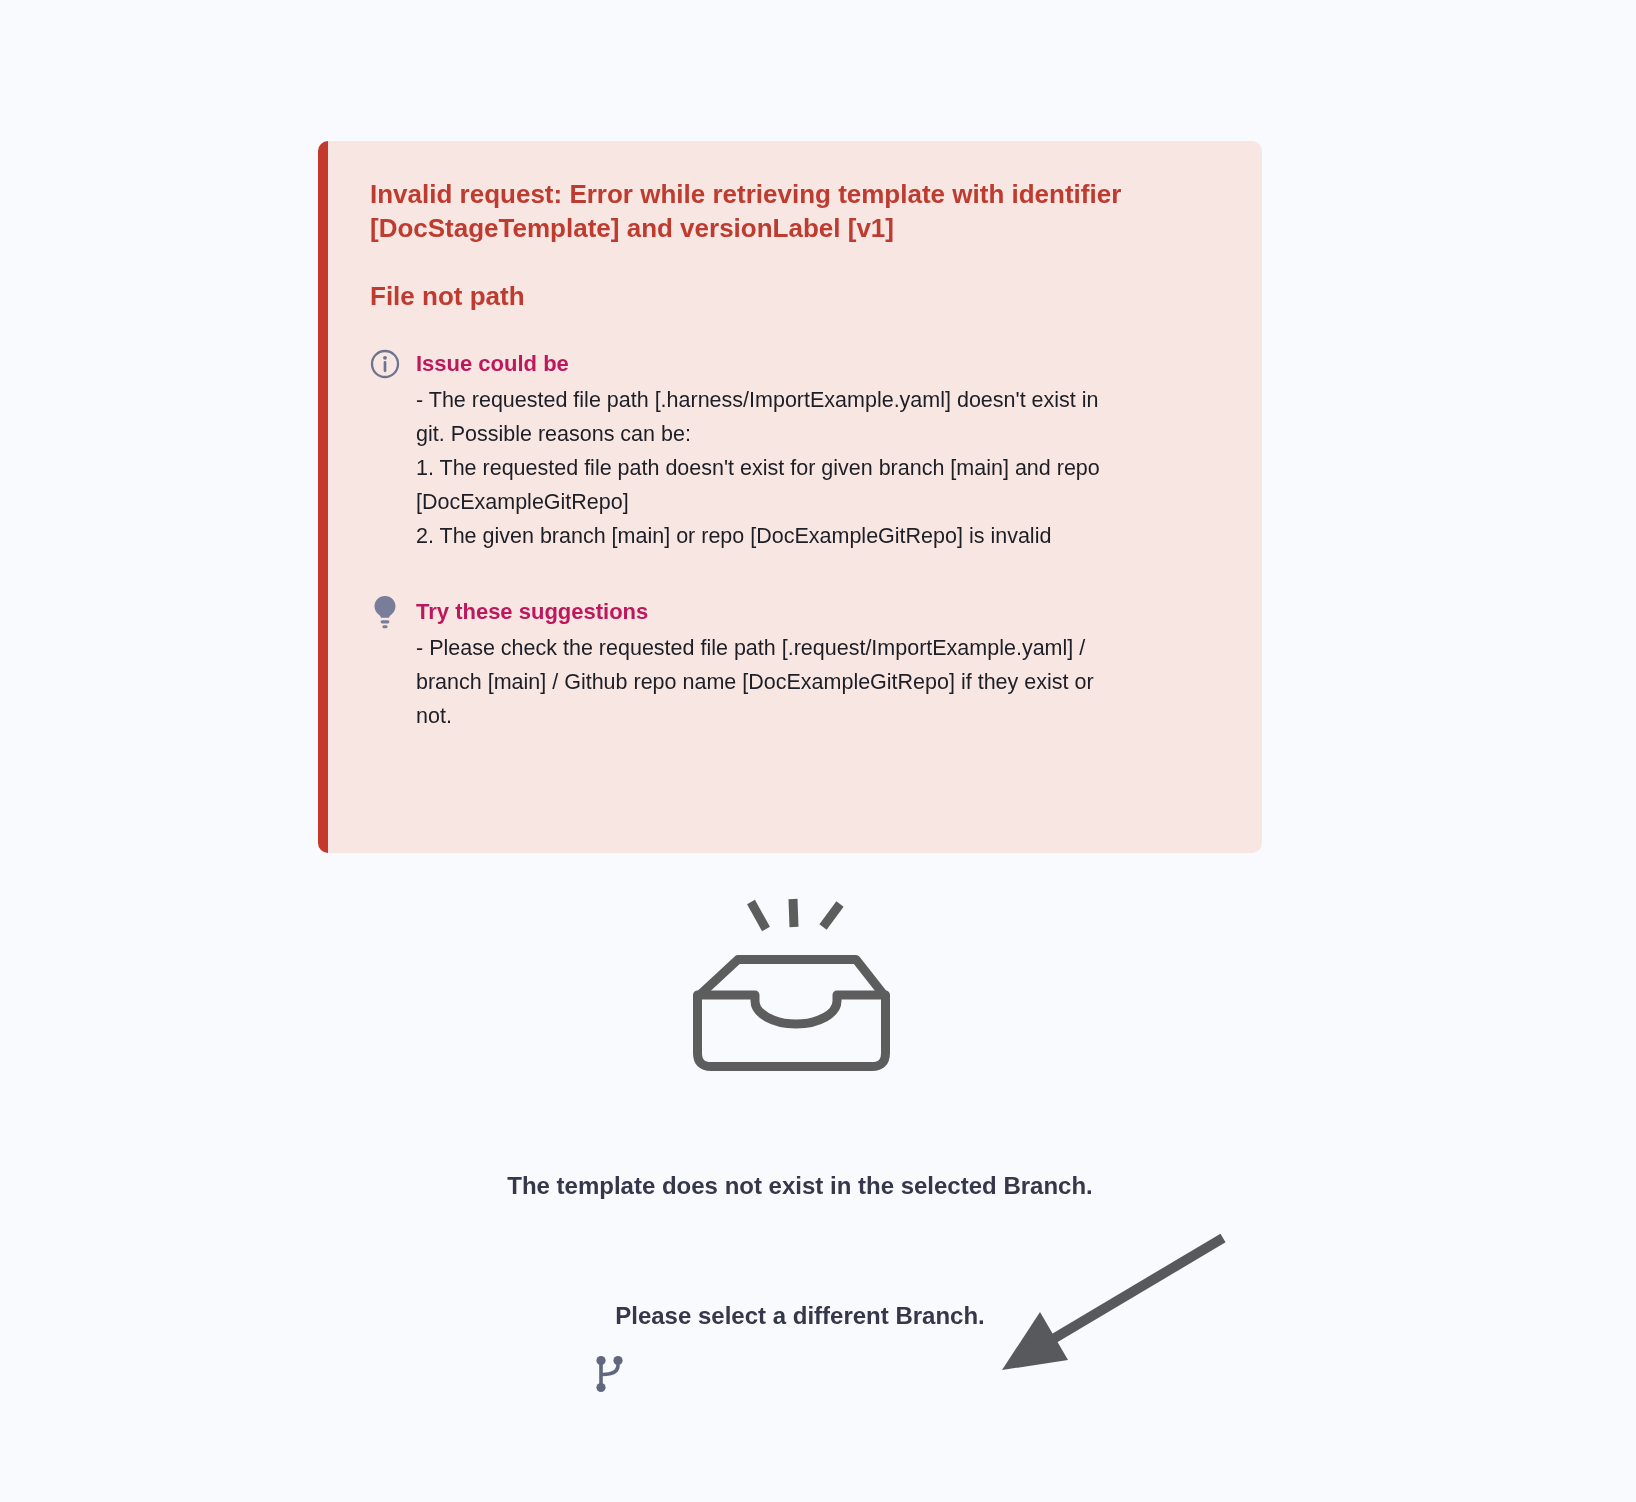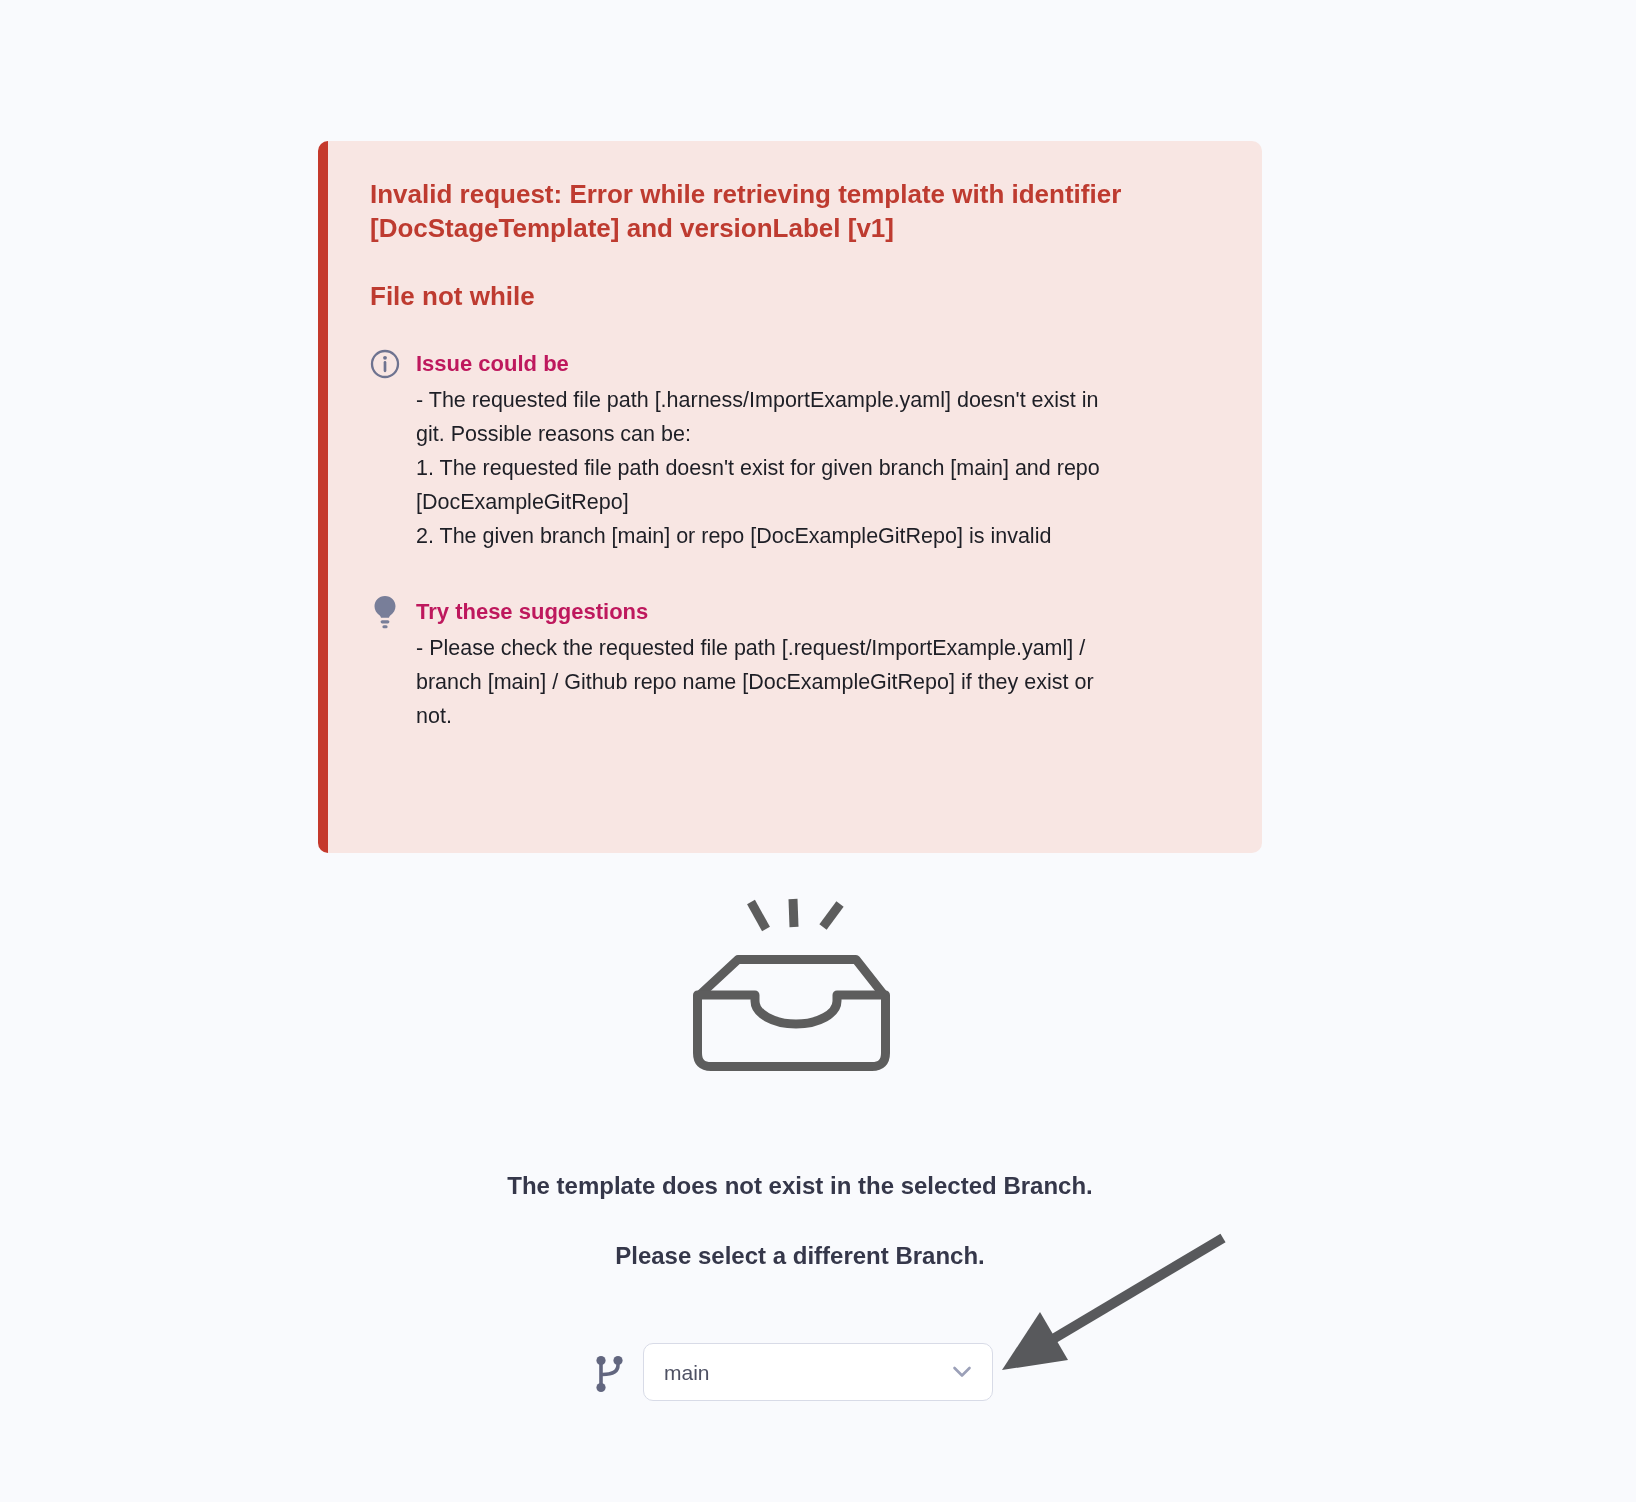--- a/index.html
+++ b/index.html
@@ -79,21 +79,21 @@
   .empty-msg{
     position:absolute;
     left:0;width:1600px;
     text-align:center;
     color:#35374A;
     font-size:24px;
     font-weight:700;
     line-height:32px;
   }
   .empty-msg.primary{top:1170px;}
-  .empty-msg.secondary{top:1240px;}
+  .empty-msg.secondary{top:1300px;}
 
   
   .branch-icon{
     position:absolute;
     left:594px;top:1353px;
     width:30px;height:40px;
   }
   .branch-select{
     position:absolute;
     left:643px;top:1343px;
@@ -127,21 +127,21 @@
   }
 </style>
 </head>
 <body>
 
 <div class="stage">
 
   <div class="error-banner">
     <div class="banner-title">Invalid request: Error while retrieving template with identifier
 [DocStageTemplate] and versionLabel [v1]</div>
-    <div class="banner-subtitle">File not while</div>
+    <div class="banner-subtitle">File not path</div>
 
     <div class="banner-section issue">
       <span class="section-icon">
         <svg width="30" height="30" viewBox="0 0 30 30">
           <circle cx="15" cy="15" r="13" fill="none" stroke="#6E7390" stroke-width="2.3"></circle>
           <circle cx="15" cy="8.8" r="1.9" fill="#6E7390"></circle>
           <line x1="15" y1="13.4" x2="15" y2="21.8" stroke="#6E7390" stroke-width="2.7" stroke-linecap="round"></line>
         </svg>
       </span>
       <div class="section-content">
@@ -190,25 +190,19 @@
   <svg class="branch-icon" viewBox="0 0 30 40">
     <g stroke="#62667F" stroke-width="3.6" fill="none" stroke-linecap="round">
       <line x1="7" y1="9" x2="7" y2="33"></line>
       <path d="M24 12 C24 19 18 21.5 8.5 21.5"></path>
     </g>
     <circle cx="7" cy="7.5" r="4.6" fill="#62667F"></circle>
     <circle cx="24" cy="7.5" r="4.6" fill="#62667F"></circle>
     <circle cx="7" cy="34.5" r="4.6" fill="#62667F"></circle>
   </svg>
 
-  <div class="branch-select">
-    <span class="branch-select-value">main</span>
-    <svg class="chevron" viewBox="0 0 20 12">
-      <polyline points="2.5,2 10,9.5 17.5,2" fill="none" stroke="#9BA0B8" stroke-width="2.6" stroke-linecap="round" stroke-linejoin="round"></polyline>
-    </svg>
-  </div>
 
   <svg class="arrow-annotation" viewBox="0 0 250 160">
     <line x1="233" y1="13" x2="58" y2="117" stroke="#58595C" stroke-width="10"></line>
     <polygon points="12,145 50,87 78,135" fill="#58595C"></polygon>
   </svg>
 
 </div>
 
 </body></html>

